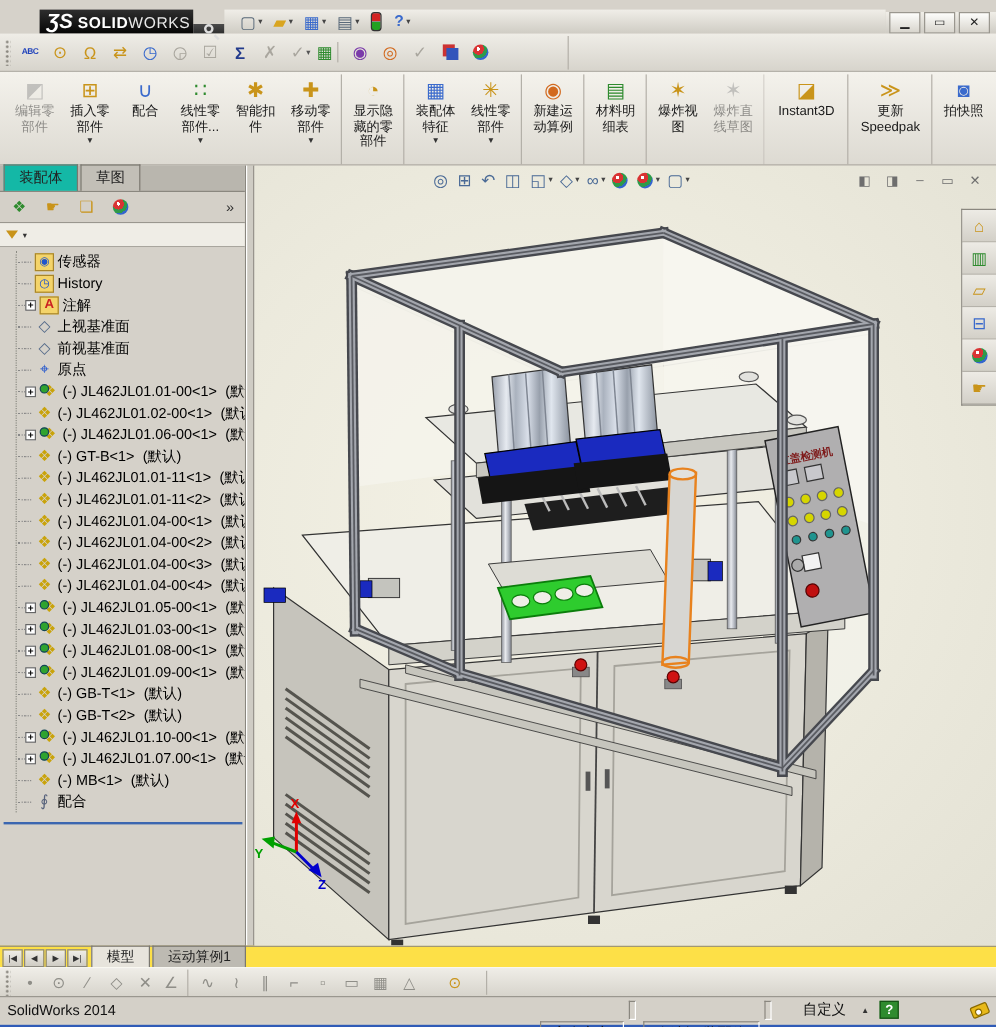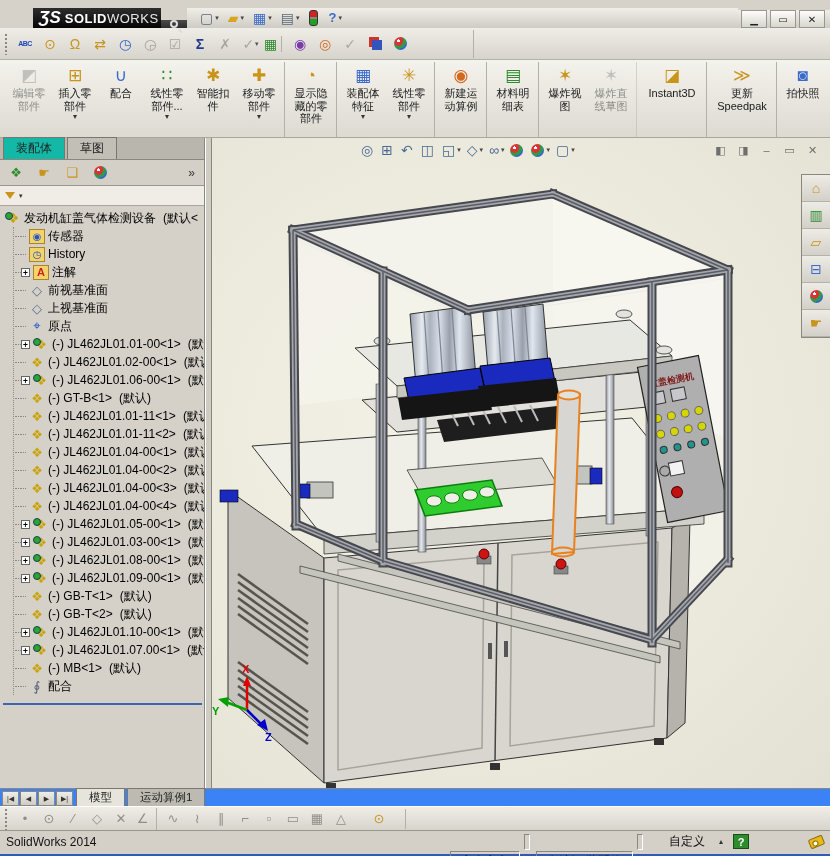--- a/index.html
+++ b/index.html
@@ -112,21 +112,21 @@
   .hu-dd{font-size:7px;color:#444;margin-left:2px;}
   .doccontrols{position:absolute;top:4px;right:8px;display:flex;z-index:5;}
   .dc-btn{width:19px;height:16px;display:flex;align-items:center;justify-content:center;font-size:11px;color:#6E6E6E;margin-left:4px;}
   .taskpane{position:absolute;top:36px;right:0;width:29px;background:#D9D6CE;border:1px solid #8A877F;border-right:none;z-index:5;}
   .tp-btn{height:27px;display:flex;align-items:center;justify-content:center;border-bottom:1px solid #B5B2AA;background:linear-gradient(#EDEBE5,#D3D0C8);font-size:14px;}
   .tp-gold{color:#C9941A;}
   .tp-blue{color:#3A6ACC;}
   .tp-multi{color:#2E8B2E;}
 
   
-  .bottombar{height:18px;flex:none;background:#3b82f6;border-top:1px solid #8A877F;display:flex;align-items:flex-end;padding-left:2px;}
+  .bottombar{height:18px;flex:none;background:#fde047;border-top:1px solid #8A877F;display:flex;align-items:flex-end;padding-left:2px;}
   .nav-btn{width:17px;height:15px;border:1px solid #8A877F;background:linear-gradient(#EFEDE7,#CFCCC4);font-size:7px;color:#333;display:flex;align-items:center;justify-content:center;margin-right:1px;}
   .btab{padding:1px 12px;font-size:11.5px;border:1px solid #7A776F;border-bottom:none;background:#BDBAB2;color:#222;margin-left:2px;}
   .btab.active{background:#E7E4DC;}
   .sketchbar{height:24px;flex:none;background:linear-gradient(#EFEDE7,#D7D4CC);border-top:1px solid #FFF;display:flex;align-items:center;padding-left:3px;}
   .sk-btn{width:24px;height:22px;display:flex;align-items:center;justify-content:center;font-size:13px;color:#8F8E88;}
   .sk-btn.gold{color:#C9941A;margin-left:14px;}
   .sk-endrule{width:1px;height:20px;background:#B3B0A8;margin-left:14px;}
 
   
   .statusbar{height:22px;flex:none;background:#D4D0C8;border-top:1px solid #9A978F;display:flex;align-items:center;padding:0 6px;font-size:12px;color:#111;}
@@ -406,25 +406,20 @@
               <span class="ball"></span>
             </span>
           </span>
         <span class="chevron">»</span>
       </div>
       <div class="filterrow">
         <span class="funnel"></span>
         <span class="f-dd">▾</span>
       </div>
       <div class="tree">
-        <div class="trow root">
-          <span class="ticon it-root"></span>
-          <span class="tlabel">发动机缸盖气体检测设备</span>
-          <span class="tsuffix">(默认&lt;</span>
-        </div>
         <div class="titems">
 
             <div class="trow">
               <span class="tdash"></span>
               <span class="texp nop"></span>
               <span class="ticon it-sensor"></span>
               <span class="tlabel">传感器</span>
               <span class="tsuffix"></span>
             </div>
 
@@ -441,29 +436,29 @@
               <span class="texp plus">+</span>
               <span class="ticon it-ann"></span>
               <span class="tlabel">注解</span>
               <span class="tsuffix"></span>
             </div>
 
             <div class="trow">
               <span class="tdash"></span>
               <span class="texp nop"></span>
               <span class="ticon it-plane"></span>
+              <span class="tlabel">上视基准面</span>
+              <span class="tsuffix"></span>
+            </div>
+
+            <div class="trow">
+              <span class="tdash"></span>
+              <span class="texp nop"></span>
+              <span class="ticon it-plane"></span>
               <span class="tlabel">前视基准面</span>
-              <span class="tsuffix"></span>
-            </div>
-
-            <div class="trow">
-              <span class="tdash"></span>
-              <span class="texp nop"></span>
-              <span class="ticon it-plane"></span>
-              <span class="tlabel">上视基准面</span>
               <span class="tsuffix"></span>
             </div>
 
 
             <div class="trow">
               <span class="tdash"></span>
               <span class="texp nop"></span>
               <span class="ticon it-origin"></span>
               <span class="tlabel">原点</span>
               <span class="tsuffix"></span>

